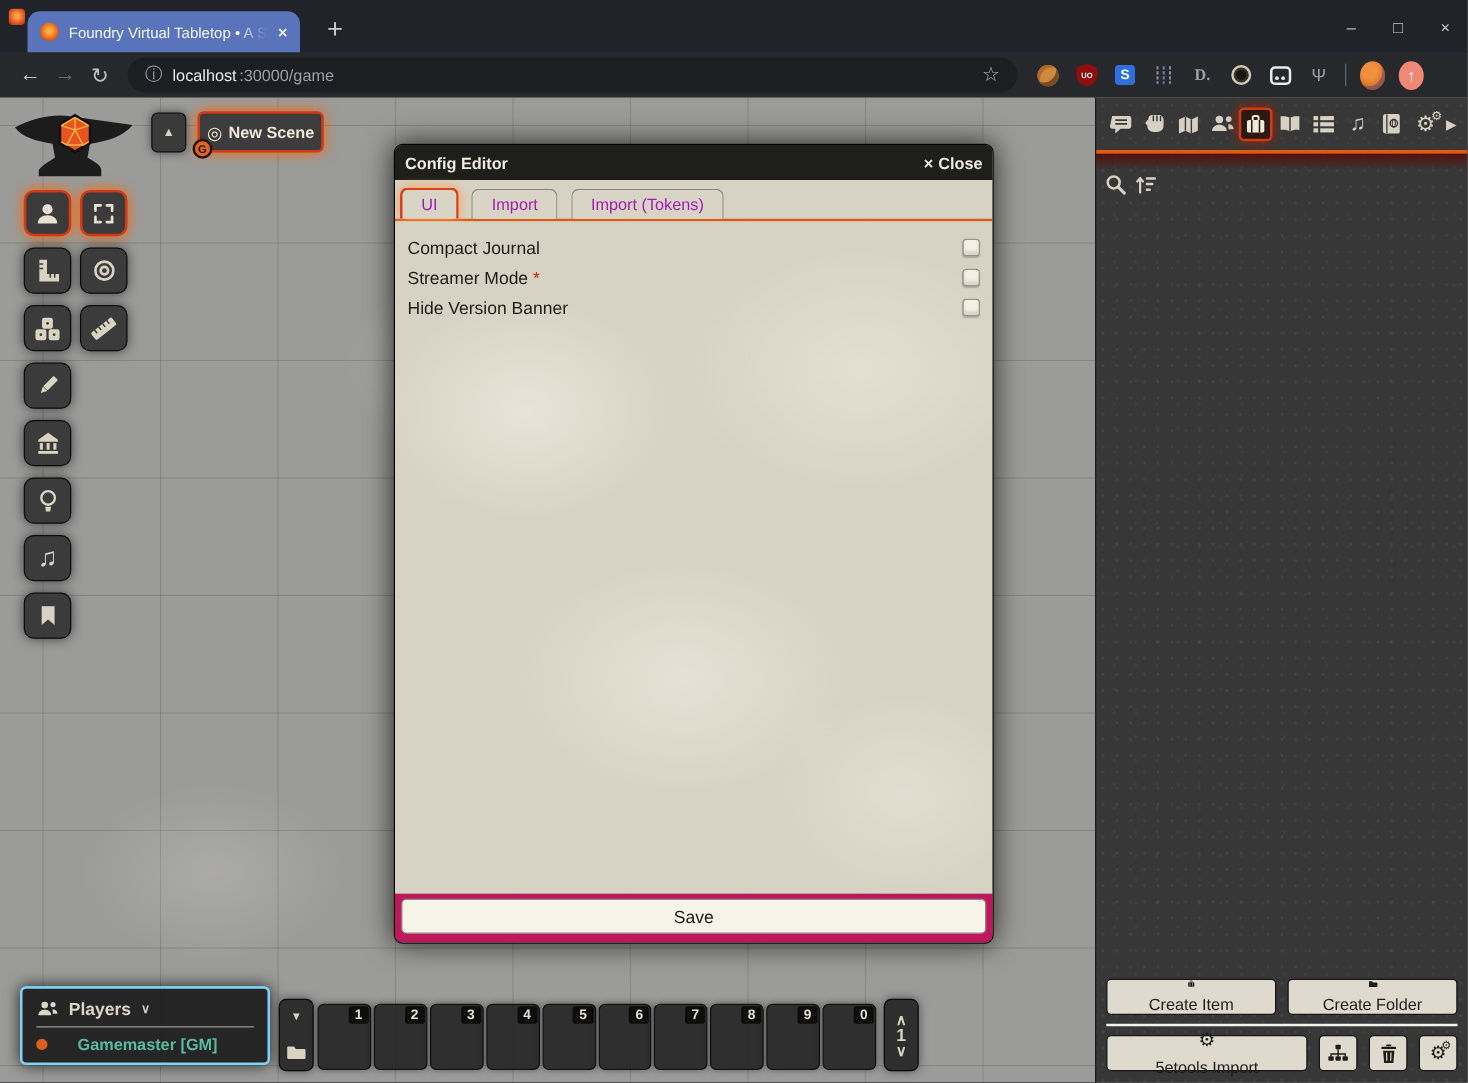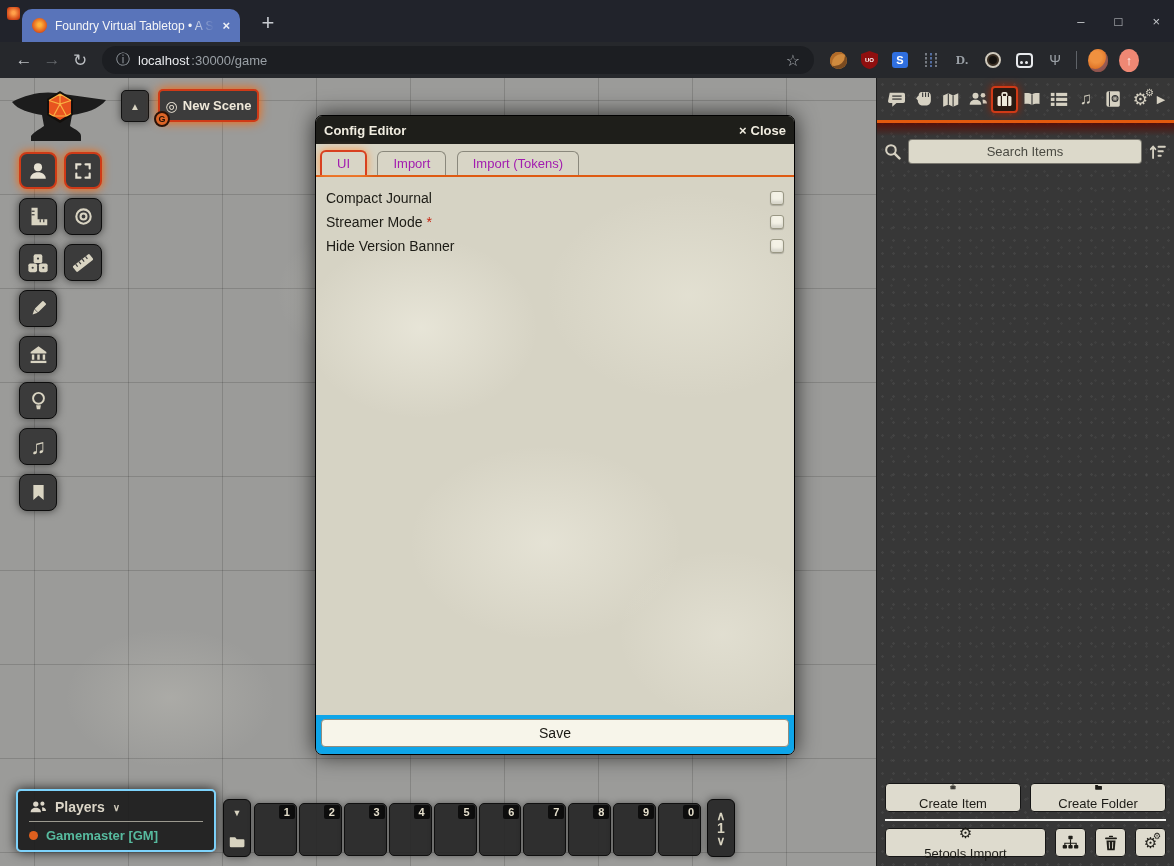--- a/index.html
+++ b/index.html
@@ -96,21 +96,21 @@
       radial-gradient(180px 140px at 22% 28%, rgba(245,243,231,.55), transparent 65%),
       radial-gradient(220px 160px at 78% 22%, rgba(241,239,225,.45), transparent 65%),
       radial-gradient(210px 150px at 48% 68%, rgba(243,241,229,.5), transparent 65%),
       radial-gradient(160px 130px at 85% 85%, rgba(241,239,227,.4), transparent 65%),
       #d6d3c4; }
   .setting-row { display:flex; align-items:center; height:24px; font-size:14px; color:#1c1b15; }
   .setting-row .req { color:#c8220e; margin-left:4px; }
   .setting-row input[type=checkbox] { margin-left:auto; appearance:none; -webkit-appearance:none;
       width:14px; height:14px; background:#f4f2e6; border:1px solid #999784; border-radius:3px;
       box-shadow:inset 0 -3px 3px rgba(0,0,0,.12), 0 1px 1px rgba(0,0,0,.2); }
-  .dlg-footer { flex:none; padding:4px 5px 7px 5px; background:#0ea5e9; }
+  .dlg-footer { flex:none; padding:4px 5px 7px 5px; background:#be185d; }
   .save-btn { width:100%; height:28px; background:#f7f5ea; border:1px solid #8f8d80; border-radius:4px;
               font-size:14px; color:#191813; font-family:"Liberation Sans", sans-serif; }
 
   
   .sidebar { position:absolute; left:876px; top:78px; width:298px; height:788px; background-color:#373737;
     background-image:radial-gradient(rgba(255,255,255,.06) 1px, transparent 1.4px),
                      radial-gradient(rgba(255,255,255,.04) 1px, transparent 1.4px);
     background-size:11px 13px, 17px 19px; background-position:0 0, 6px 8px;
     display:flex; flex-direction:column; border-left:1px solid #1d1d1d; }
   .sb-tabs { height:42px; display:flex; align-items:center; justify-content:space-between;
@@ -136,21 +136,21 @@
   .sb-sq { width:31px; flex:none; }
   .glyph-gear { font-size:15px; line-height:1; }
 
   
   .players { position:absolute; left:16px; top:789px; width:200px; height:63px; background:rgba(28,28,28,.93);
              border:2px solid #7dd3fc; border-radius:5px; box-shadow:0 0 12px rgba(0,0,0,.8);
              padding:5px 11px; color:#dcd6c8; }
   .players-header { display:flex; align-items:center; gap:8px; font-size:14px; font-weight:bold; height:22px; }
   .players-chev { font-size:10px; color:#cfc9ba; }
   .players hr { border:none; border-top:1px solid #9c9a90; margin:3px 0 4px 0; }
-  .player-row { display:flex; align-items:center; gap:8px; height:18px; }
+  .player-row { display:flex; align-items:center; gap:24px; height:18px; }
   .player-dot { width:9px; height:9px; border-radius:50%; background:#dd5f1e; flex:none; }
   .player-name { font-size:13px; font-weight:bold; color:#57bb9f; }
 
   
   .macro-ctrl { position:absolute; left:223px; top:799px; width:28px; height:58px; background:#2e2e2e;
                 border:1px solid #0a0a0a; border-radius:6px; display:flex; flex-direction:column;
                 align-items:center; justify-content:space-around; color:#d8d3c0;
                 box-shadow:0 0 8px rgba(0,0,0,.5); }
   .macro-ctrl .tri { font-size:9px; }
   .hotbar { position:absolute; left:254px; top:803px; width:447px; height:53px; display:flex; gap:2px; }
@@ -464,21 +464,20 @@
           <span>▶</span>
         </span>
     </div>
     <div class="sb-underline"></div>
     <div class="sb-glow"></div>
     <div class="sb-search">
       <svg width="17" height="17" viewBox="0 0 22 22">
           <circle cx="9" cy="9" r="6.2" fill="none" stroke="#d6d1c2" stroke-width="2.6"></circle>
           <line x1="13.8" y1="13.8" x2="20" y2="20" stroke="#d6d1c2" stroke-width="3.2" stroke-linecap="round"></line>
         </svg>
-      <input type="text" placeholder="Search Items" style="">
       <svg width="18" height="17" viewBox="0 0 22 20">
           <g stroke="#d6d1c2" stroke-width="2.2" stroke-linecap="round">
             <path d="M5 18 V4 M5 4 L2.2 7.2 M5 4 L7.8 7.2" fill="none"></path>
           </g>
           <g fill="#d6d1c2">
             <rect x="10.5" y="3" width="10" height="2.4" rx="1"></rect>
             <rect x="10.5" y="8.5" width="7.5" height="2.4" rx="1"></rect>
             <rect x="10.5" y="14" width="5" height="2.4" rx="1"></rect>
           </g>
         </svg>

